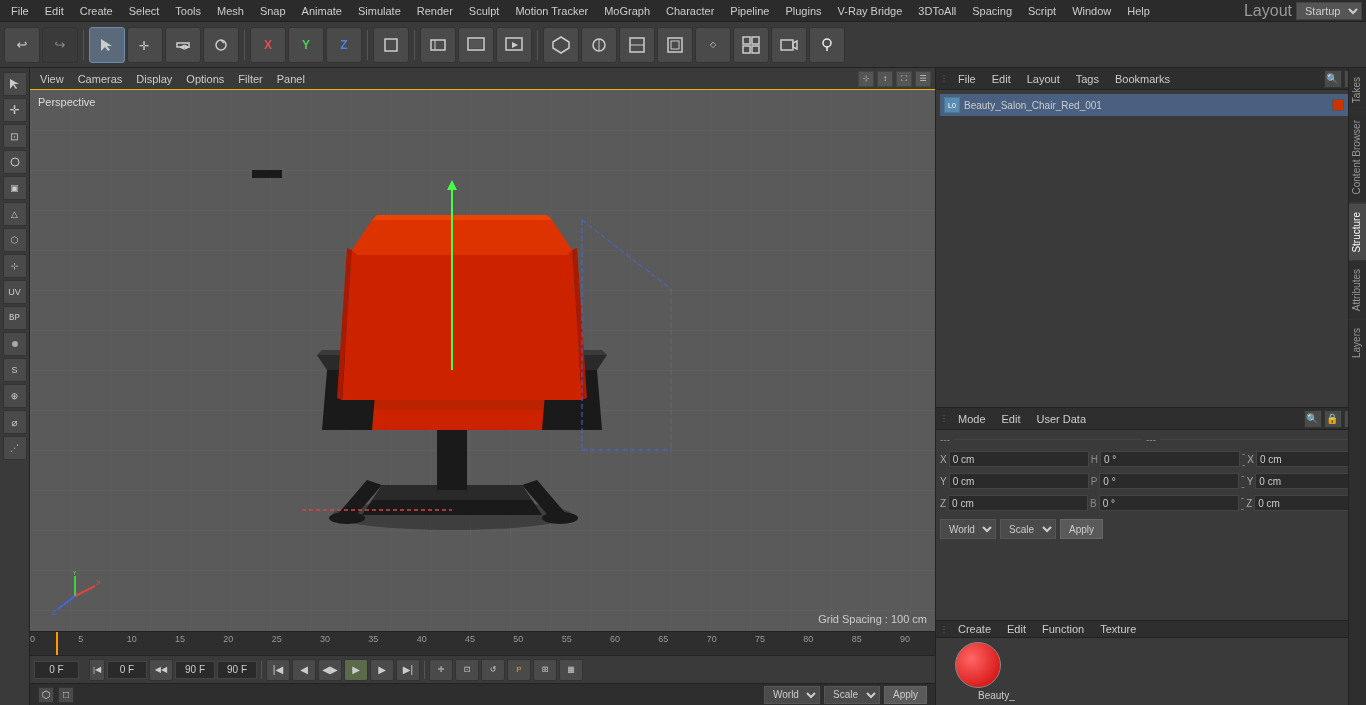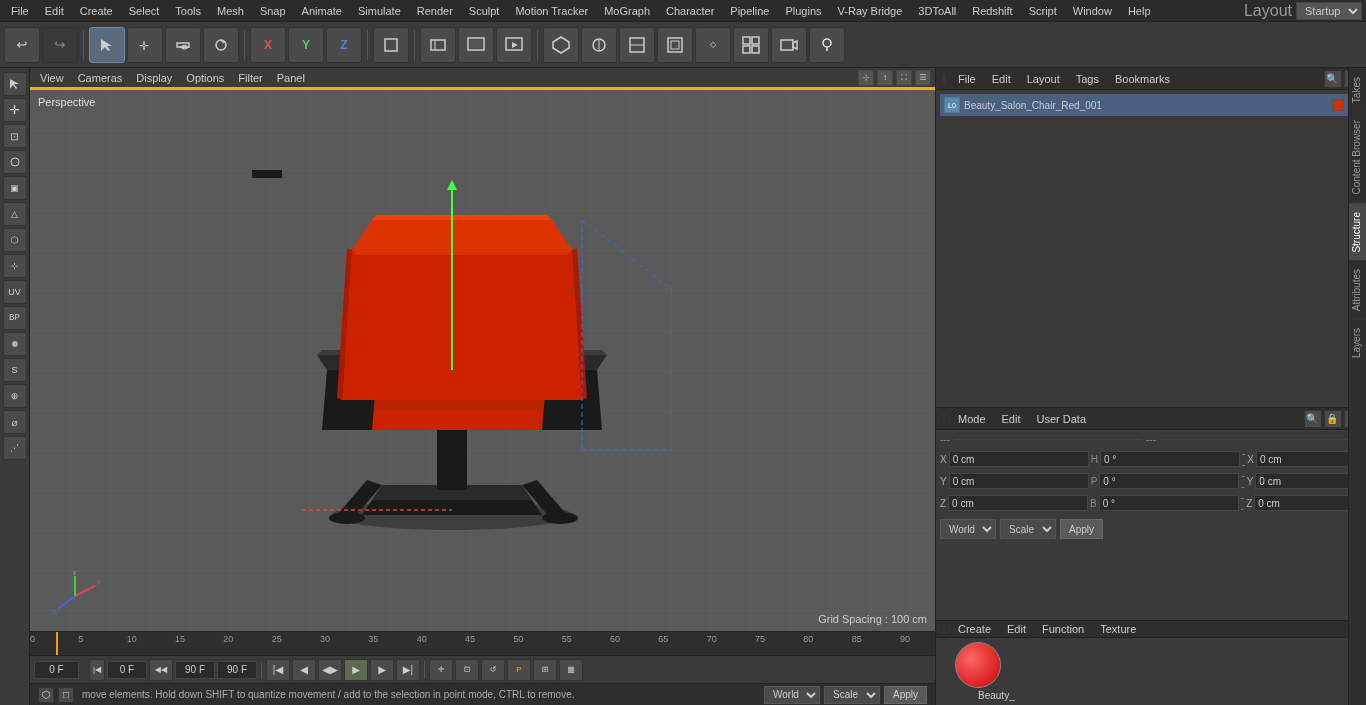--- a/index.html
+++ b/index.html
@@ -117,21 +117,21 @@
       flex-direction: column;
       background: #2a2a2a;
       border-right: 1px solid #222;
     }
 
     .viewport-header {
       display: flex;
       align-items: center;
       height: 22px;
       background: #3a3a3a;
-      border-bottom: 3px solid #eab308;
+      border-bottom: 1px solid #eab308;
       padding: 0 4px;
       gap: 2px;
     }
     .viewport-header .vp-menu {
       padding: 1px 6px;
       cursor: pointer;
       color: #ccc;
       font-size: 11px;
     }
 
@@ -557,21 +557,21 @@
   <span class="menu-item">Simulate</span>
   <span class="menu-item">Render</span>
   <span class="menu-item">Sculpt</span>
   <span class="menu-item">Motion Tracker</span>
   <span class="menu-item">MoGraph</span>
   <span class="menu-item">Character</span>
   <span class="menu-item">Pipeline</span>
   <span class="menu-item">Plugins</span>
   <span class="menu-item">V-Ray Bridge</span>
   <span class="menu-item">3DToAll</span>
-  <span class="menu-item">Redshift</span>
+  <span class="menu-item">Spacing</span>
   <span class="menu-item">Script</span>
   <span class="menu-item">Window</span>
   <span class="menu-item">Help</span>
   <div class="layout-select">
     <span style="color:#999;font-size:16px;">Layout</span>
     <select>
       <option>Startup</option>
     </select>
   </div>
 </div>
@@ -861,21 +861,20 @@
       <div class="pb-btn" style="font-size:8px;color:#e8a030;">P</div>
       <div class="pb-btn" style="font-size:8px;">⊞</div>
       <div class="pb-btn" style="font-size:8px;">▦</div>
     </div>
 
     <div class="status-bar">
       <div class="status-icons">
         <div class="status-icon" style="font-size:10px;">⬡</div>
         <div class="status-icon" style="font-size:10px;">□</div>
       </div>
-      <span class="status-text">move elements. Hold down SHIFT to quantize movement / add to the selection in point mode, CTRL to remove.</span>
       <div class="world-bar">
         <select class="world-select">
           <option>World</option>
         </select>
         <select class="scale-select">
           <option>Scale</option>
         </select>
         <button class="apply-btn">Apply</button>
       </div>
     </div>

